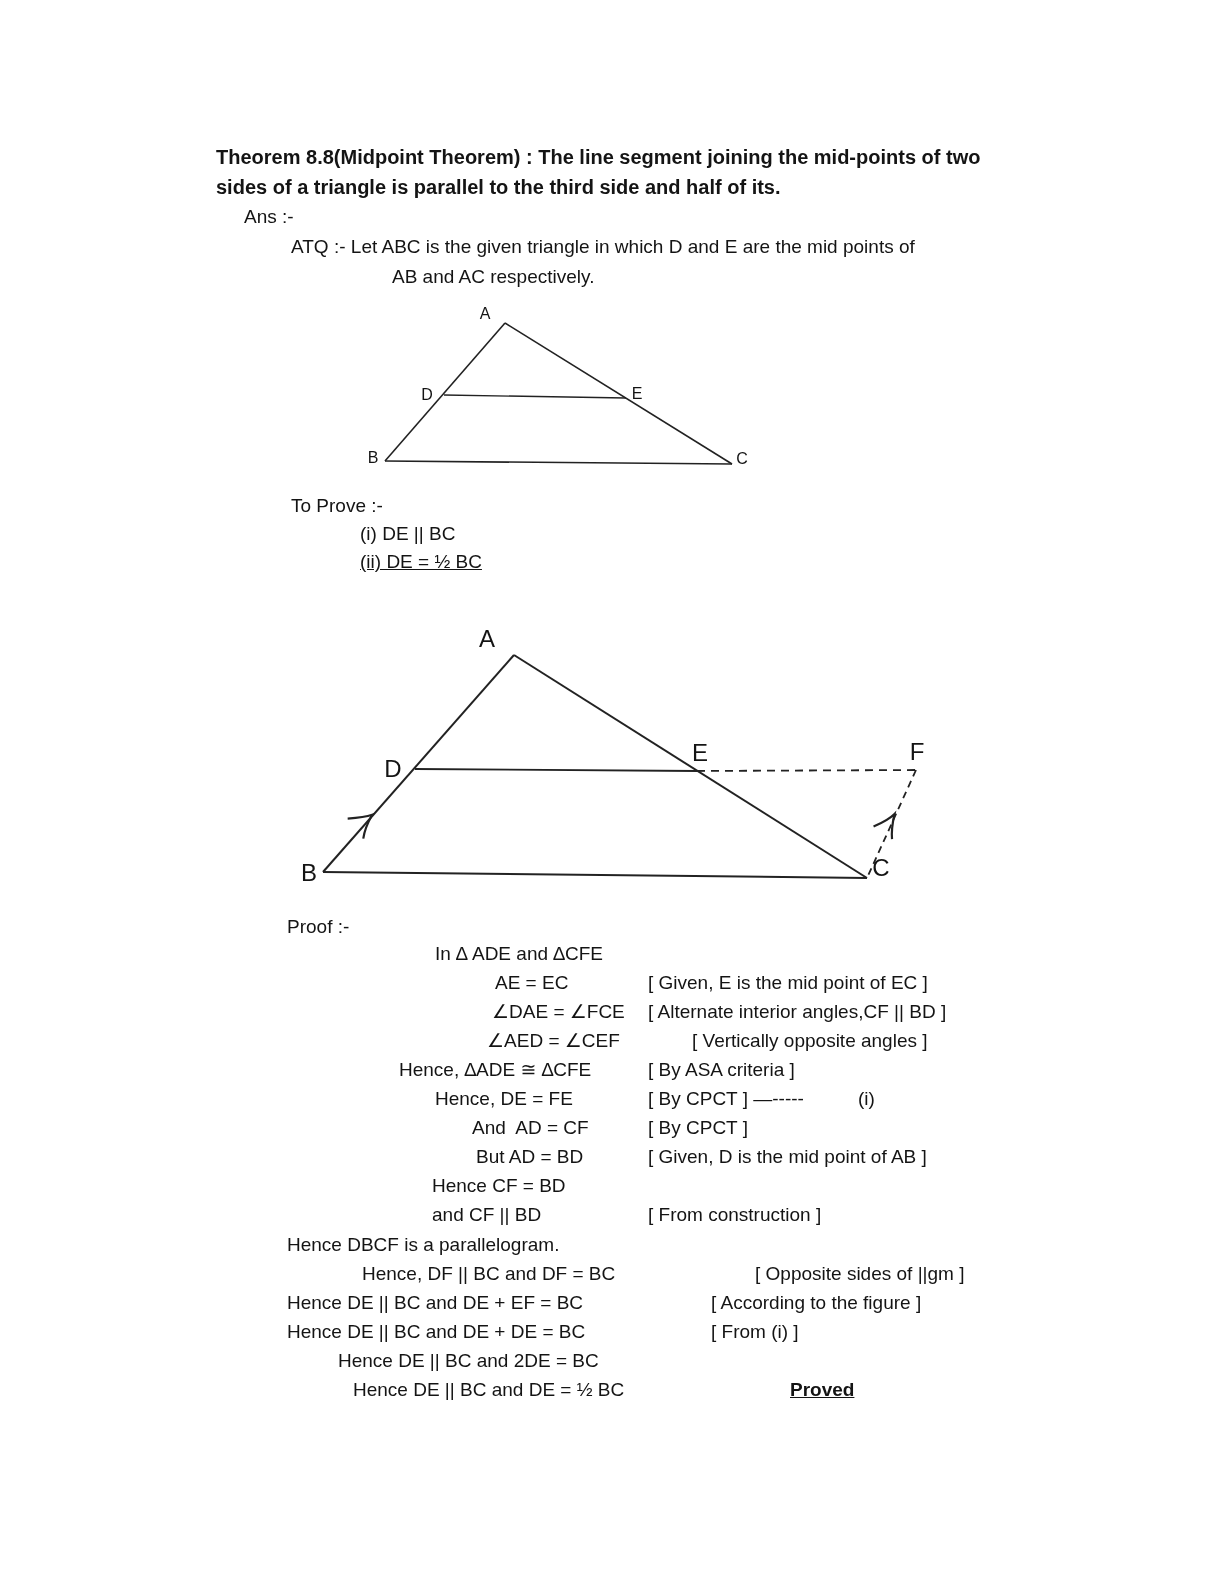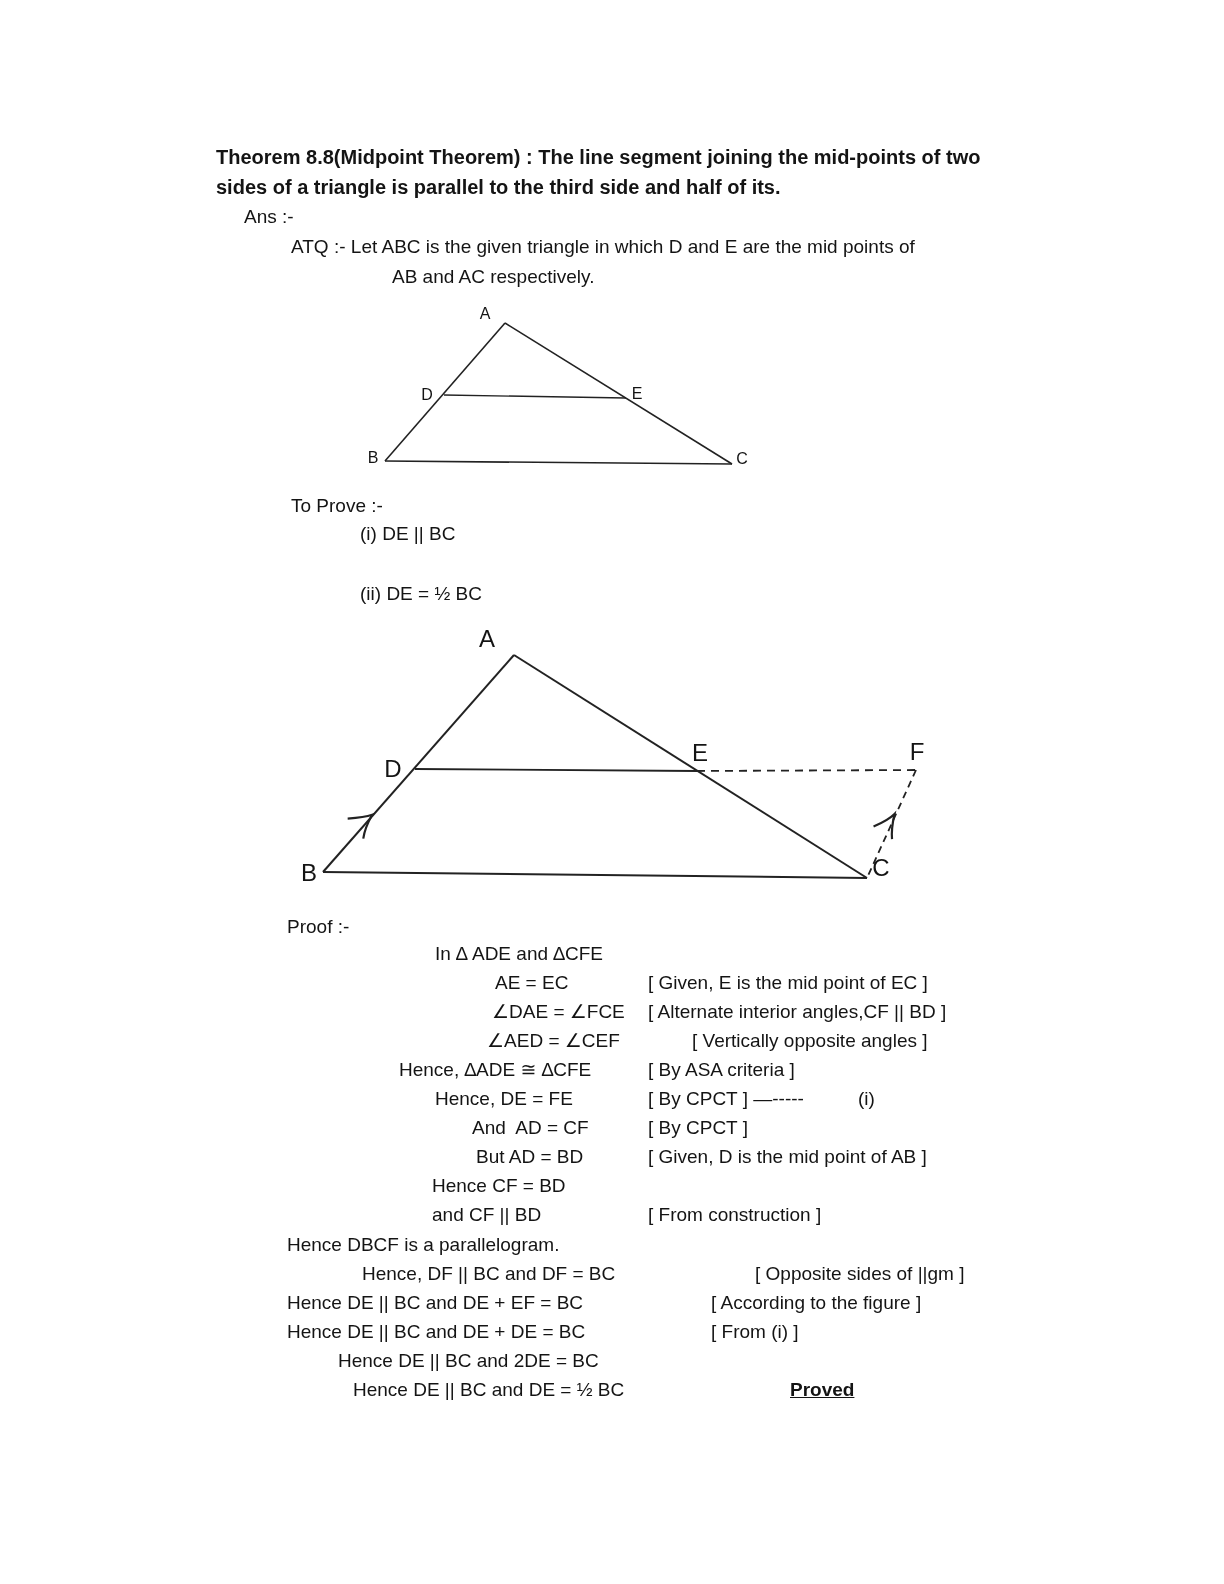--- a/index.html
+++ b/index.html
@@ -32,21 +32,21 @@
     <line x1="104" y1="105" x2="286" y2="108" stroke-width="1.4"></line>
     <text class="fig1-label" x="145" y="29" text-anchor="middle">A</text>
     <text class="fig1-label" x="33" y="173" text-anchor="middle">B</text>
     <text class="fig1-label" x="402" y="174" text-anchor="middle">C</text>
     <text class="fig1-label" x="87" y="110" text-anchor="middle">D</text>
     <text class="fig1-label" x="297" y="109" text-anchor="middle">E</text>
   </svg>
 
   <div class="t" style="left:291px;top:495px;">To Prove :-</div>
   <div class="t" style="left:360px;top:523px;">(i) DE || BC</div>
-  <div class="t" style="left:360px;top:583px;">(ii) DE = ½ BC</div>
+  <div class="t" style="left:360px;top:551px;text-decoration:underline;">(ii) DE = ½ BC</div>
 
   <svg class="fig" style="left:295px;top:613px;" width="660" height="280" viewBox="0 0 660 280">
     <line x1="219" y1="42" x2="28" y2="259" stroke-width="2"></line>
     <line x1="219" y1="42" x2="572" y2="265" stroke-width="2"></line>
     <line x1="28" y1="259" x2="572" y2="265" stroke-width="2"></line>
     <line x1="120" y1="156" x2="402" y2="158" stroke-width="1.8"></line>
     <line x1="402" y1="158" x2="621" y2="157" stroke-width="1.8" stroke-dasharray="8 6"></line>
     <line x1="621" y1="157" x2="572" y2="265" stroke-width="1.8" stroke-dasharray="7 5"></line>
     <path d="M -16 8 Q -4 -4 0 -11 Q 3 4 9 13" stroke-width="2.2" transform="translate(70,210) rotate(41)"></path>
     <path d="M -14 9 Q -3 -3 0 -11 Q 3 4 8 13" stroke-width="2.2" transform="translate(595,211) rotate(24)"></path>

